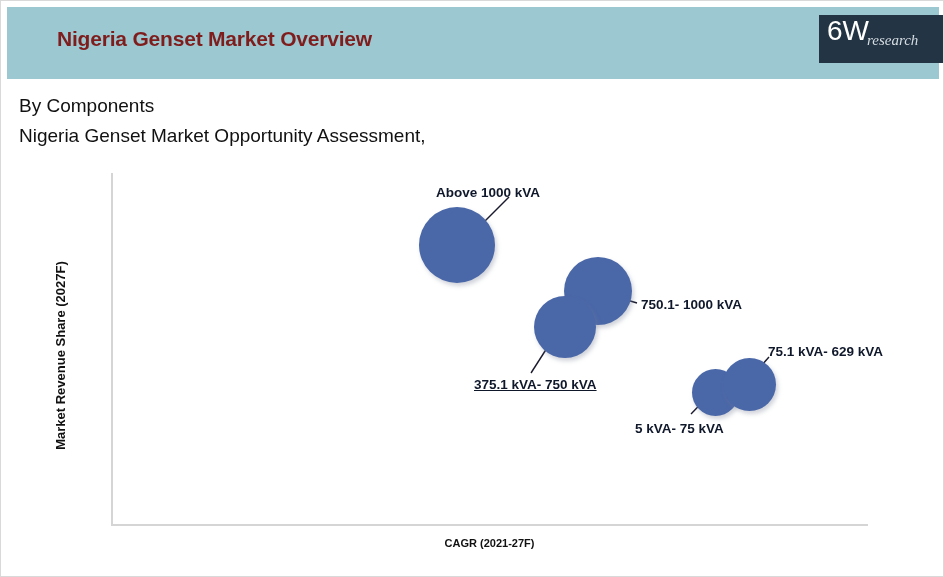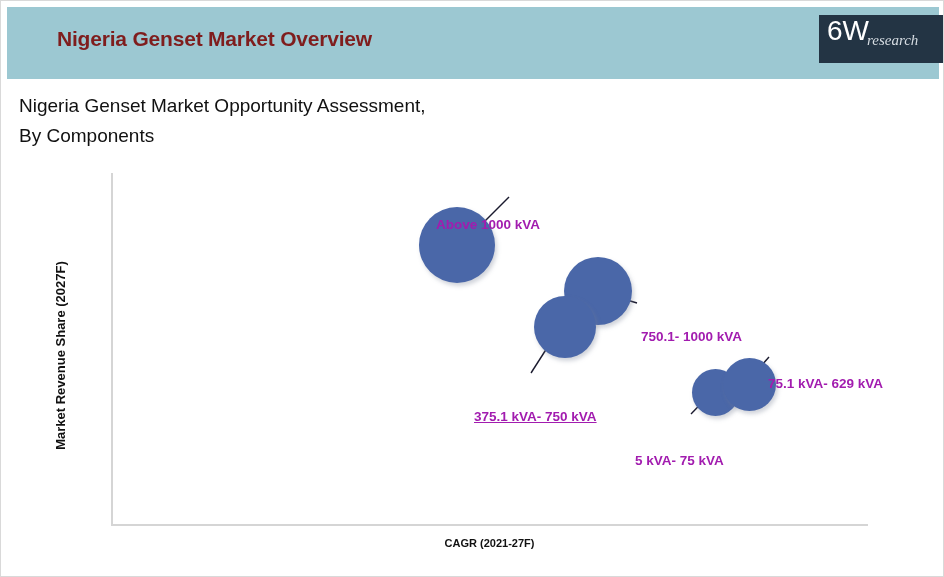--- a/index.html
+++ b/index.html
@@ -132,23 +132,22 @@
   .bubble {
     position: absolute;
     border-radius: 50%;
     background: #4a67a8;
     box-shadow: 2px 3px 4px rgba(120,130,150,0.35);
   }
   .bubble-label {
     position: absolute;
     font-size: 13.5px;
     font-weight: bold;
-    color: #a21caf;
-    white-space: nowrap;
-    margin-top: 32px;
+    color: #0f172a;
+    white-space: nowrap;
   }
   .leader {
     position: absolute;
     overflow: visible;
     pointer-events: none;
   }
   .leader line {
     stroke: #1a1a2e;
     stroke-width: 1.4;
   }
@@ -160,22 +159,22 @@
 
   <div id="header-band">
     <div id="header-title">Nigeria Genset Market Overview</div>
     <div id="logo-box">
       <span id="logo-6w">6W</span>
       <span id="logo-research">research</span>
     </div>
   </div>
 
   <div id="subtitle">
+    <div>By Components</div>
     <div>Nigeria Genset Market Opportunity Assessment,</div>
-    <div>By Components</div>
   </div>
 
   <div id="chart">
 
     <div id="y-axis-line"></div>
     <div id="x-axis-line"></div>
 
     <div id="y-axis-title">Market Revenue Share (2027F)</div>
     <div id="x-axis-title">CAGR (2021-27F)</div>
 

